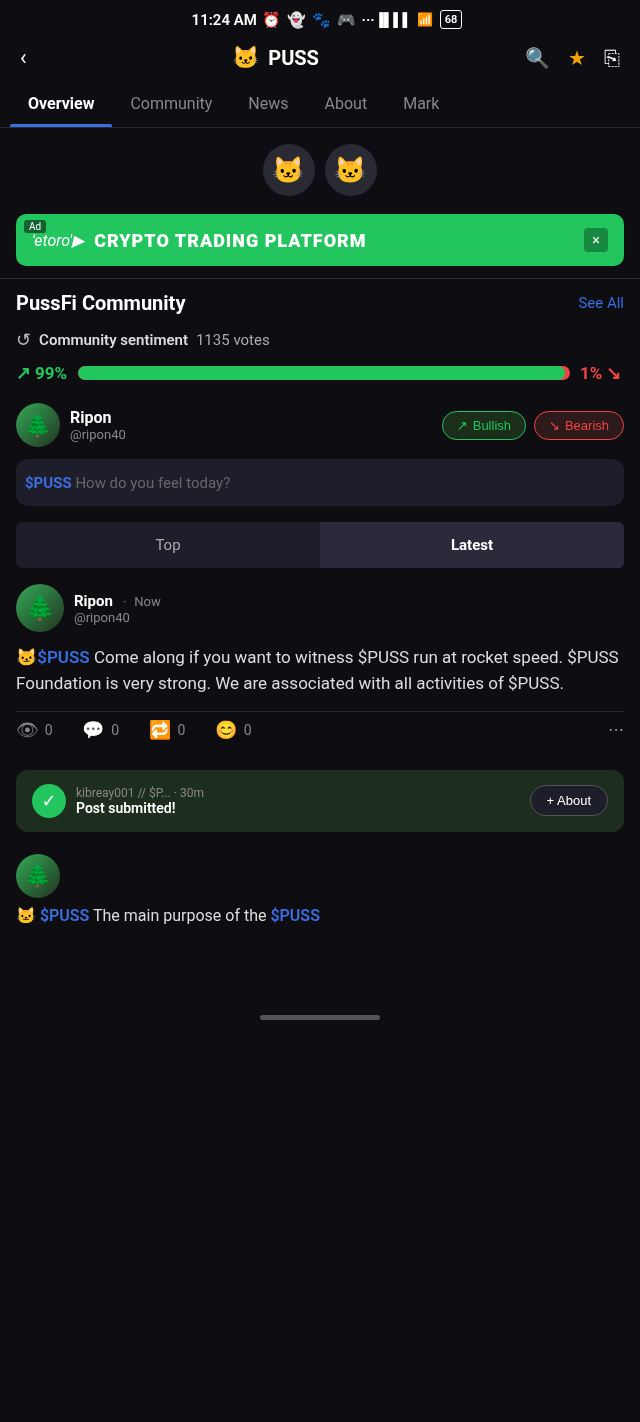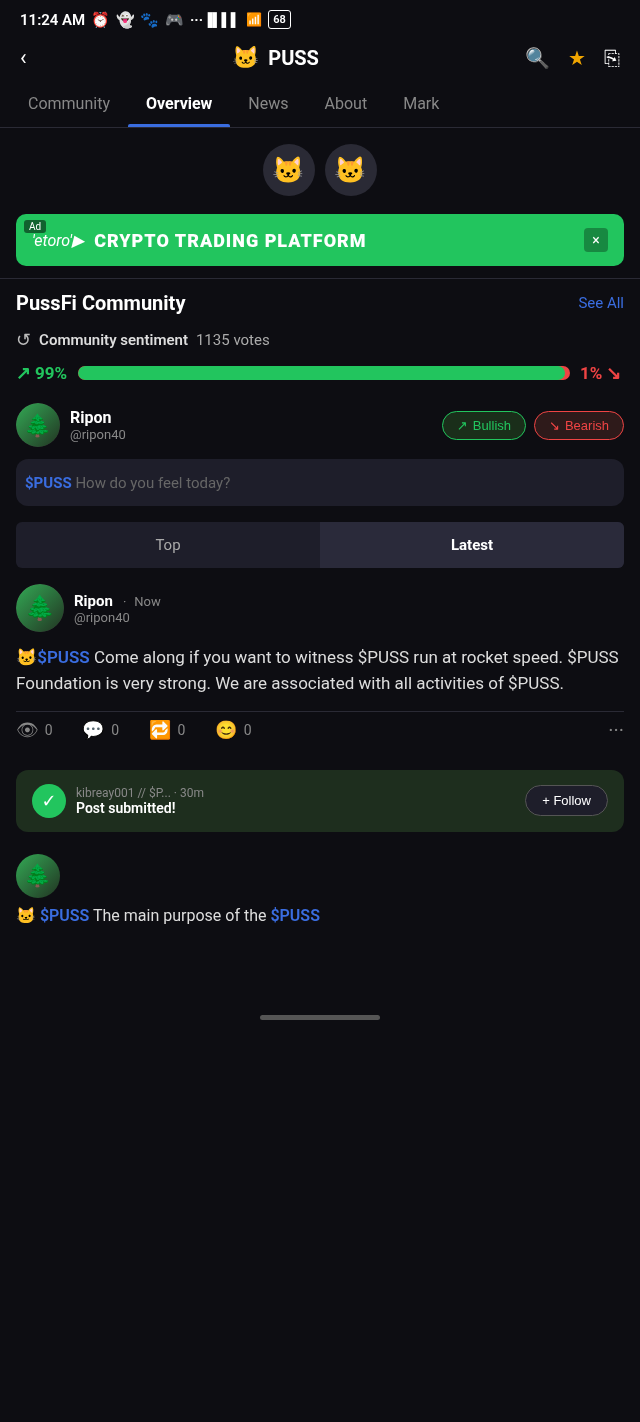--- a/index.html
+++ b/index.html
@@ -8,23 +8,23 @@
       width: 640px;
       background: #0d0d12;
       color: #ffffff;
       font-family: -apple-system, BlinkMacSystemFont, 'Segoe UI', Roboto, sans-serif;
       overflow-x: hidden;
     }
 
     
     .status-bar {
       display: flex;
-      justify-content: flex-start;
-      align-items: center;
-      padding: 10px 20px 6px 20px;
+      justify-content: center;
+      align-items: center;
+      padding: 10px 20px 6px 34px;
       background: #0d0d12;
     }
     .status-left {
       font-size: 15px;
       font-weight: 600;
       color: #fff;
       display: flex;
       align-items: center;
       gap: 6px;
     }
@@ -524,22 +524,22 @@
     <span class="header-title">PUSS</span>
   </div>
   <div class="header-actions">
     <span class="header-action-icon">🔍</span>
     <span class="header-action-icon star-icon">★</span>
     <span class="header-action-icon">⎘</span>
   </div>
 </div>
 
 <div class="nav-tabs">
+  <div class="nav-tab active">Overview</div>
   <div class="nav-tab">Community</div>
-  <div class="nav-tab active">Overview</div>
   <div class="nav-tab">News</div>
   <div class="nav-tab">About</div>
   <div class="nav-tab">Mark</div>
 </div>
 
 <div class="coin-area">
   <div style="display:flex;gap:10px;">
     <div style="width:52px;height:52px;border-radius:50%;background:#2a2a35;display:flex;align-items:center;justify-content:center;font-size:26px;">🐱</div>
     <div style="width:52px;height:52px;border-radius:50%;background:#2a2a35;display:flex;align-items:center;justify-content:center;font-size:26px;">🐱</div>
   </div>
@@ -658,21 +658,21 @@
 </div>
 
 <div class="toast">
   <div class="toast-left">
     <div class="toast-check">✓</div>
     <div class="toast-info">
       <div class="toast-user">kibreay001 // $P...  · 30m</div>
       <div class="toast-msg">Post submitted!</div>
     </div>
   </div>
-  <button class="toast-follow">+ Follow</button>
+  <button class="toast-follow">+ About</button>
 </div>
 
 <div class="post-preview">
   <div class="post-preview-header">
     <div style="width:44px;height:44px;border-radius:50%;background:linear-gradient(135deg,#3a5,#232);display:flex;align-items:center;justify-content:center;font-size:22px;">🌲</div>
   </div>
   <div class="post-preview-body">
     <span>🐱</span>
     <span style="color:#3a6de0;font-weight:600;">$PUSS</span>
     <span> The main purpose of the </span>

